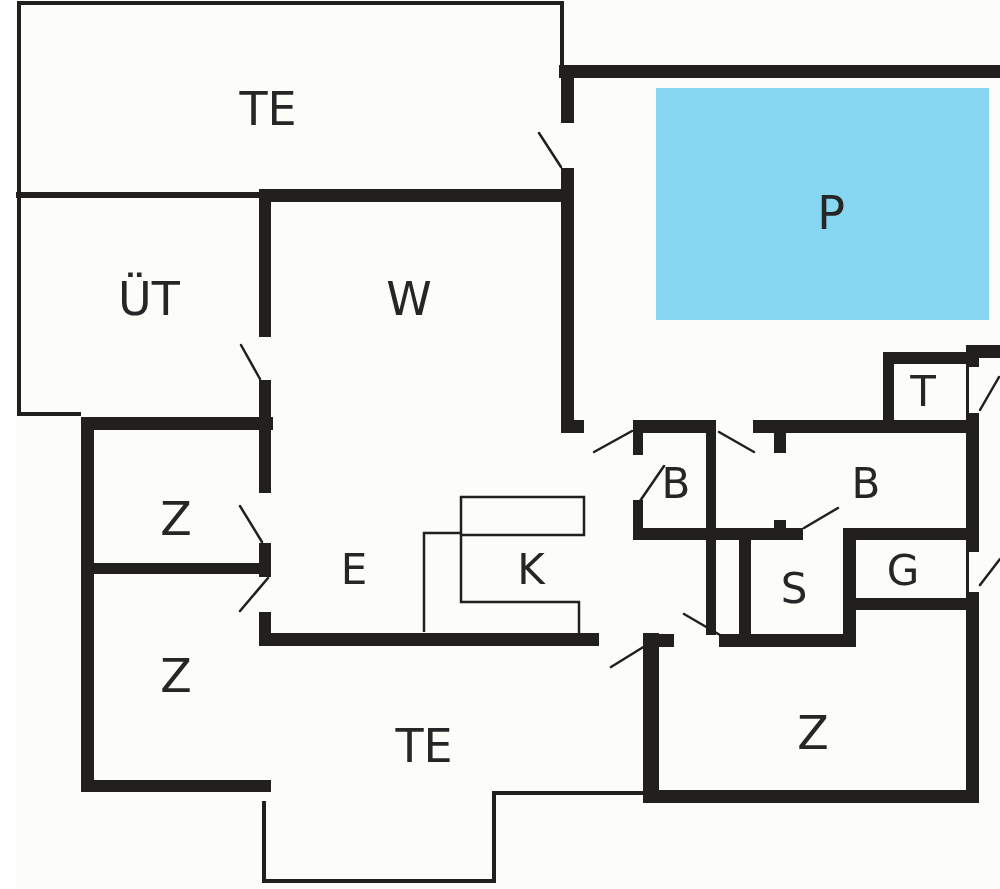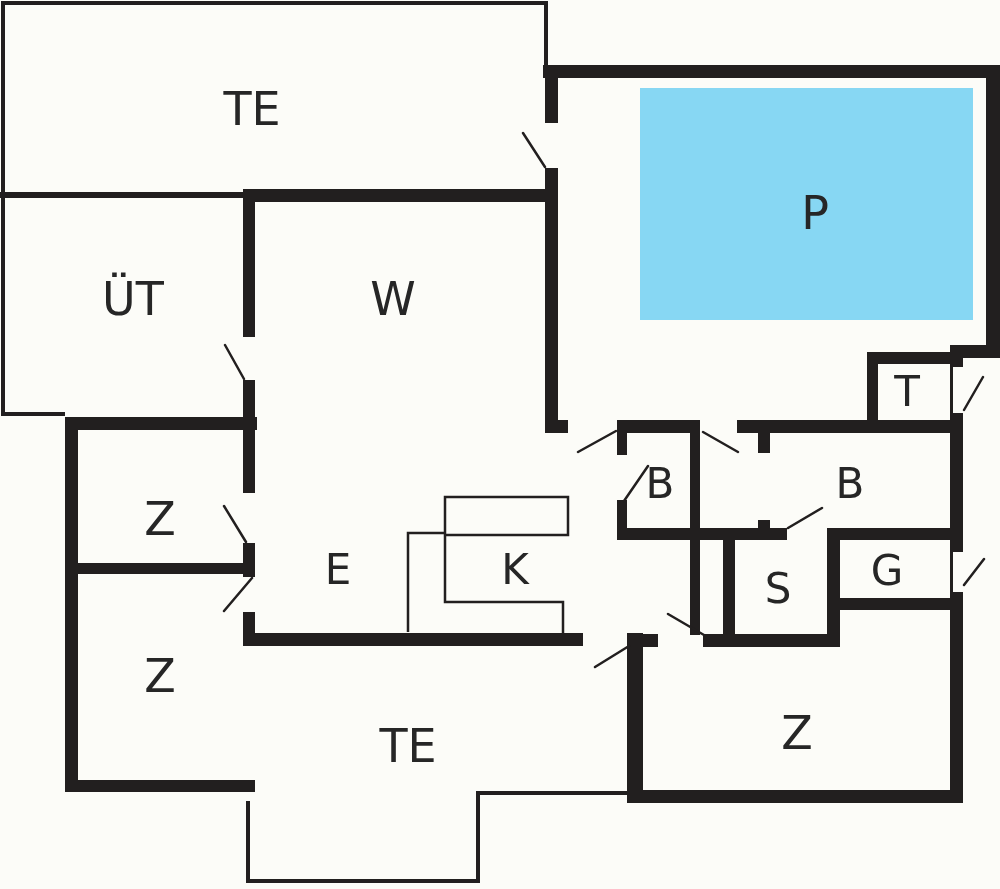--- a/index.html
+++ b/index.html
@@ -5,20 +5,21 @@
   html, body {
     margin: 0;
     padding: 0;
     background: #ffffff;
     font-family: "DejaVu Sans", "Liberation Sans", sans-serif;
   }
   .plan-wrap {
     width: 932px;
     height: 889px;
     position: relative;
+    margin-left: 16px;
   }
   svg { display: block; }
   text {
     font-family: "DejaVu Sans", "Liberation Sans", sans-serif;
     font-size: 46px;
     fill: #262626;
   }
   text.small { font-size: 42px; }
 </style>
 </head>

